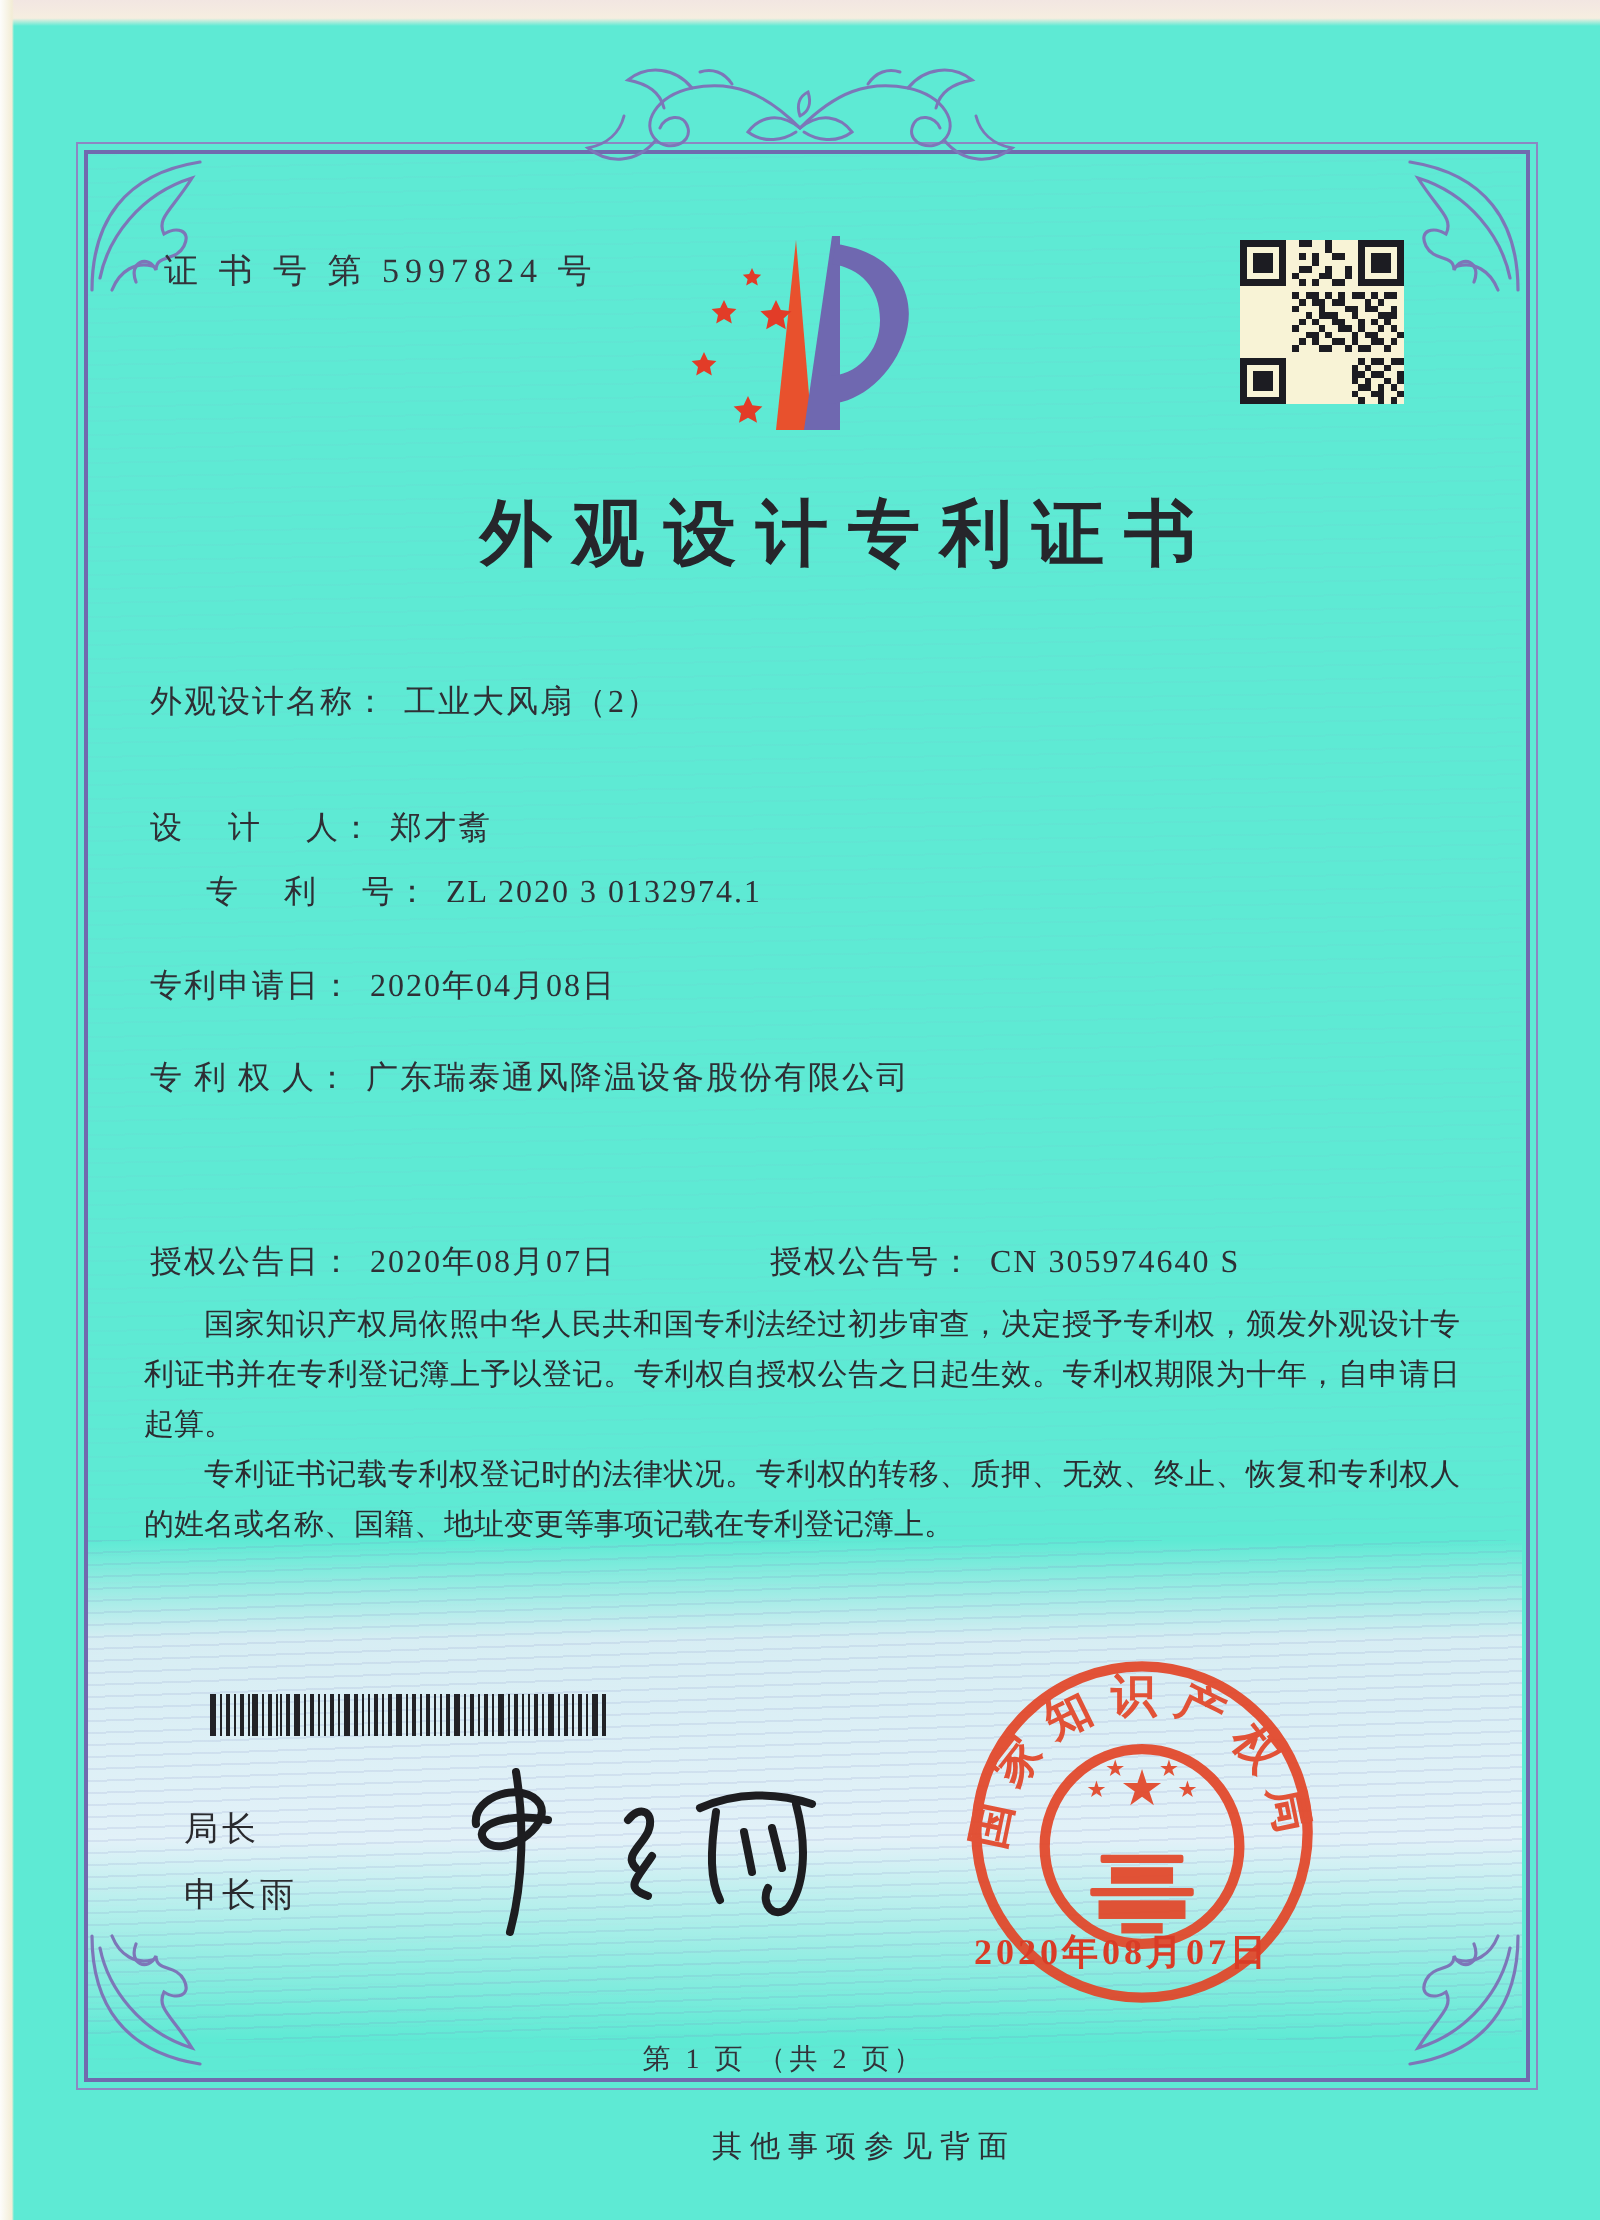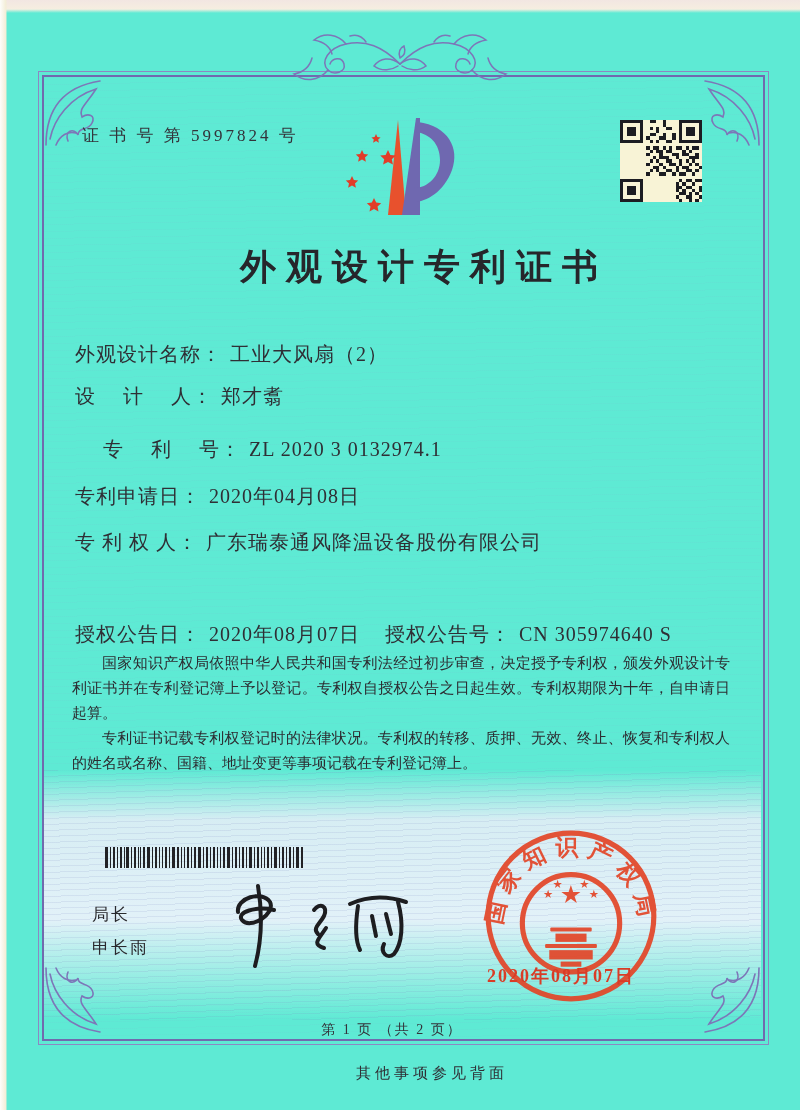--- a/index.html
+++ b/index.html
@@ -17,21 +17,21 @@
   .frame::before{content:"";position:absolute;inset:3px;border:2px solid #716aae;}
   .guilloche{left:44px;top:770px;width:717px;height:250px;
     background:
       repeating-linear-gradient(178deg,rgba(120,130,190,0.14) 0 1px,rgba(120,130,190,0) 1px 6px),
       linear-gradient(180deg,rgba(240,241,250,0) 0%,rgba(236,238,249,0.85) 20%,rgba(240,242,252,0.9) 60%,rgba(240,241,250,0) 100%);
   }
   .paper-texture{left:44px;top:77px;width:717px;height:960px;
     background:repeating-linear-gradient(179deg,rgba(140,150,200,0.05) 0 1px,rgba(140,150,200,0) 1px 7px);}
   .cert-no{left:82px;top:124px;font-size:17px;letter-spacing:3px;color:#33333a;}
   .title{left:0;top:243px;width:800px;text-align:center;font-size:36px;font-weight:700;letter-spacing:10px;color:#26262b;padding-left:24px;}
-  .row{left:75px;font-size:20px;letter-spacing:1px;color:#2f2f35;white-space:nowrap;}
+  .row{left:75px;font-size:16px;letter-spacing:1px;color:#2f2f35;white-space:nowrap;}
   .row .lbl{display:inline-block;}
   .row .val{margin-left:8px;}
   .row .val-wrap{display:inline-block;vertical-align:top;white-space:normal;width:474px;line-height:24px;word-break:break-all;margin-left:8px;}
   .pair2{position:absolute;left:310px;top:0;white-space:nowrap;}
   .paras{left:72px;top:651px;width:658px;font-size:15px;line-height:25px;text-align:justify;color:#2c2c31;}
   .paras p{margin:0;text-indent:2em;}
   .director-title{left:92px;top:903px;font-size:17px;letter-spacing:2px;font-family:"Liberation Sans","DejaVu Sans",sans-serif;color:#2a2a2e;}
   .director-name{left:92px;top:936px;font-size:17px;letter-spacing:2px;font-family:"Liberation Sans","DejaVu Sans",sans-serif;color:#2a2a2e;}
   .seal-date{left:487px;top:964px;font-size:18px;font-weight:700;letter-spacing:2px;color:#d93c26;}
   .page-info{left:0;top:1021px;width:784px;text-align:center;font-size:14px;letter-spacing:2px;color:#33333a;}
@@ -139,21 +139,21 @@
       M18 22h2v1h-2z M21 22h1v1h-1z M23 22h1v1h-1z M17 23h1v1h-1z M20 23h2v1h-2z M24 23h1v1h-1z
       M18 24h1v1h-1z M21 24h1v1h-1z M23 24h1v1h-1z"></path>
     </g>
   </svg>
 
   <div class="abs title">外观设计专利证书</div>
 
   <div class="abs row" style="top:341px;">
     <span class="lbl">外观设计名称：</span><span class="val">工业大风扇（2）</span>
   </div>
-  <div class="abs row" style="top:383px;">
+  <div class="abs row" style="top:404px;">
     <span class="lbl">设　 计　 人：</span><span class="val">郑才翥</span>
   </div>
   <div class="abs row" style="top:436px;margin-left:28px;">
     <span class="lbl">专　 利　 号：</span><span class="val">ZL 2020 3 0132974.1</span>
   </div>
   <div class="abs row" style="top:483px;">
     <span class="lbl">专利申请日：</span><span class="val">2020年04月08日</span>
   </div>
   <div class="abs row" style="top:529px;">
     <span class="lbl">专 利 权 人：</span><span class="val">广东瑞泰通风降温设备股份有限公司</span>

